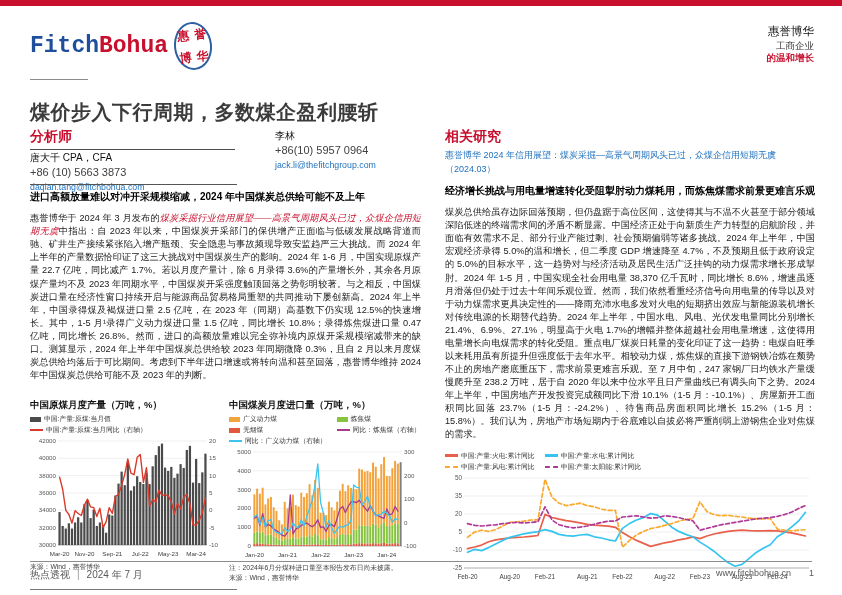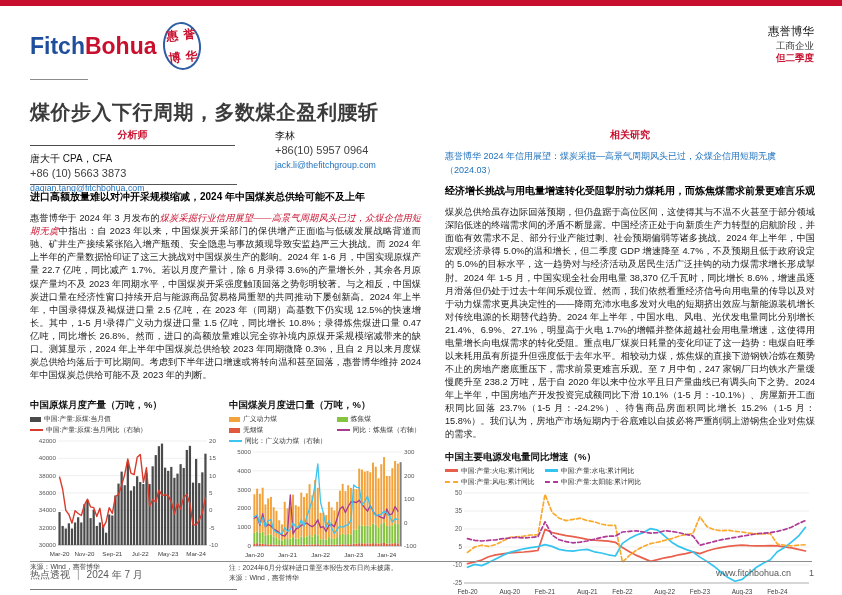--- a/index.html
+++ b/index.html
@@ -2,36 +2,36 @@
 <html><head>
 <meta charset="utf-8">
 <style>
   html,body{margin:0;padding:0;background:#e8e8e8;}
   .page{position:relative;width:842px;height:595px;background:#ffffff;margin:0 auto;
         font-family:"Liberation Sans","DejaVu Sans",sans-serif;color:#1a1a1a;overflow:hidden;}
   .topbar{position:absolute;left:0;top:0;width:842px;height:6px;background:#c8102e;}
 
   
   .logo-wrap{position:absolute;left:30px;top:22px;display:flex;align-items:center;gap:6px;}
-  .wordmark{font-family:Liberation Sans, sans-serif;font-weight:bold;font-size:23px;letter-spacing:0;}
+  .wordmark{font-family:Liberation Mono, monospace;font-weight:bold;font-size:23px;letter-spacing:0;}
   .wordmark .fitch{color:#1f4e9c;}
   .wordmark .bohua{color:#c8102e;}
   .seal{width:34px;height:44px;border:2px solid #2e5fa3;border-radius:50%;display:grid;
         grid-template-columns:1fr 1fr;align-items:center;justify-items:center;transform:rotate(-6deg);
         font-family:"Liberation Serif","DejaVu Serif",serif;color:#c8102e;font-weight:bold;font-size:12px;line-height:1;}
   .hdr-right{position:absolute;right:28px;top:24px;text-align:right;line-height:1.35;}
   .hdr-org{font-size:11.5px;font-weight:normal;color:#111;}
   .hdr-div{font-size:9.5px;color:#333;}
   .hdr-sector{font-size:9.5px;font-weight:bold;color:#c8102e;}
 
   .title-rule{position:absolute;left:30px;top:79px;width:58px;height:1px;background:#8c8c8c;}
   .doc-title{position:absolute;left:30px;top:86px;font-size:20px;font-weight:bold;color:#3b3b3b;letter-spacing:.5px;}
 
   
-  .col-head{font-size:10px;font-weight:bold;color:#c8102e;padding-bottom:3px;border-bottom:1px solid #4d4d4d;margin-bottom:5px;text-align:center;}
+  .col-head{font-size:14px;font-weight:bold;color:#c8102e;padding-bottom:3px;border-bottom:1px solid #4d4d4d;}
   .col-head.noline{border-bottom:none;}
   .contact-name{font-size:10px;font-weight:normal;color:#111;line-height:1.5;}
   .contact-line{font-size:11px;color:#404040;line-height:1.45;}
   .contact-mail{font-size:8.8px;color:#2273be;line-height:1.45;cursor:pointer;}
   .analyst-col{position:absolute;left:30px;top:128px;width:205px;}
   .media-col{position:absolute;left:275px;top:128px;width:150px;}
   .related-col{position:absolute;left:445px;top:128px;width:370px;}
   .related-link{font-size:9px;color:#2273be;line-height:1.5;cursor:pointer;}
 
   
@@ -78,21 +78,21 @@
       <span>惠</span>
       <span>誉</span>
       <span>博</span>
       <span>华</span>
     </div>
   </div>
 
   <div class="hdr-right">
     <div class="hdr-org">惠誉博华</div>
     <div class="hdr-div">工商企业</div>
-    <div class="hdr-sector">但二季度</div>
+    <div class="hdr-sector">的温和增长</div>
   </div>
 
   <div class="title-rule"></div>
   <h1 class="doc-title">煤价步入下行周期，多数煤企盈利腰斩</h1>
 
   <div class="analyst-col">
     <div class="col-head">分析师</div>
     <div class="contact-name">唐大千  CPA，CFA</div>
     <div class="contact-line">+86 (10) 5663 3873</div>
     <div class="contact-mail">daqian.tang@fitchbohua.com</div>
@@ -426,21 +426,20 @@
 
     <div class="foot-note-rule"></div>
     <div class="foot-note">¹ 至本报告发布日，2024 年 6 月分煤种进口量尚未披露。</div>
   </div>
 
   <div class="rightcol">
     <h2 class="sec-head">经济增长挑战与用电量增速转化受阻掣肘动力煤耗用，而炼焦煤需求前景更难言乐观</h2>
     <p class="para">煤炭总供给虽存边际回落预期，但仍盘踞于高位区间，这使得其与不温不火甚至于部分领域深陷低迷的终端需求间的矛盾不断显露。中国经济正处于向新质生产力转型的启航阶段，并面临有效需求不足、部分行业产能过剩、社会预期偏弱等诸多挑战。2024 年上半年，中国宏观经济录得 5.0%的温和增长，但二季度 GDP 增速降至 4.7%，不及预期且低于政府设定的 5.0%的目标水平，这一趋势对与经济活动及居民生活广泛挂钩的动力煤需求增长形成掣肘。2024 年 1-5 月，中国实现全社会用电量 38,370 亿千瓦时，同比增长 8.6%，增速虽逐月滑落但仍处于过去十年间乐观位置。然而，我们依然看重经济信号向用电量的传导以及对于动力煤需求更具决定性的——降雨充沛水电多发对火电的短期挤出效应与新能源装机增长对传统电源的长期替代趋势。2024 年上半年，中国水电、风电、光伏发电量同比分别增长 21.4%、6.9%、27.1%，明显高于火电 1.7%的增幅并整体超越社会用电量增速，这使得用电量增长向电煤需求的转化受阻。重点电厂煤炭日耗量的变化印证了这一趋势：电煤自旺季以来耗用虽有所提升但强度低于去年水平。相较动力煤，炼焦煤的直接下游钢铁冶炼在颓势不止的房地产磨底重压下，需求前景更难言乐观。至 7 月中旬，247 家钢厂日均铁水产量缓慢爬升至 238.2 万吨，居于自 2020 年以来中位水平且日产量曲线已有调头向下之势。2024 年上半年，中国房地产开发投资完成额同比下滑 10.1%（1-5 月：-10.1%）、房屋新开工面积同比回落 23.7%（1-5 月：-24.2%）、待售商品房面积同比增长 15.2%（1-5 月：15.8%）。我们认为，房地产市场短期内于谷底难以自拔必将严重削弱上游钢焦企业对焦煤的需求。</p>
 
     <div class="chart3-block">
-      <div class="chart-title">中国主要电源发电量同比增速（%）</div>
       <div class="legend lg2" id="legend2">
           <div class="legend-item">
             <span class="sw-line" style="background: rgb(232, 96, 76);"></span>
             <span>中国:产量:火电:累计同比</span>
           </div>
           <div class="legend-item">
             <span class="sw-line" style="background: rgb(53, 196, 240);"></span>
             <span>中国:产量:水电:累计同比</span>
           </div>
           <div class="legend-item">

